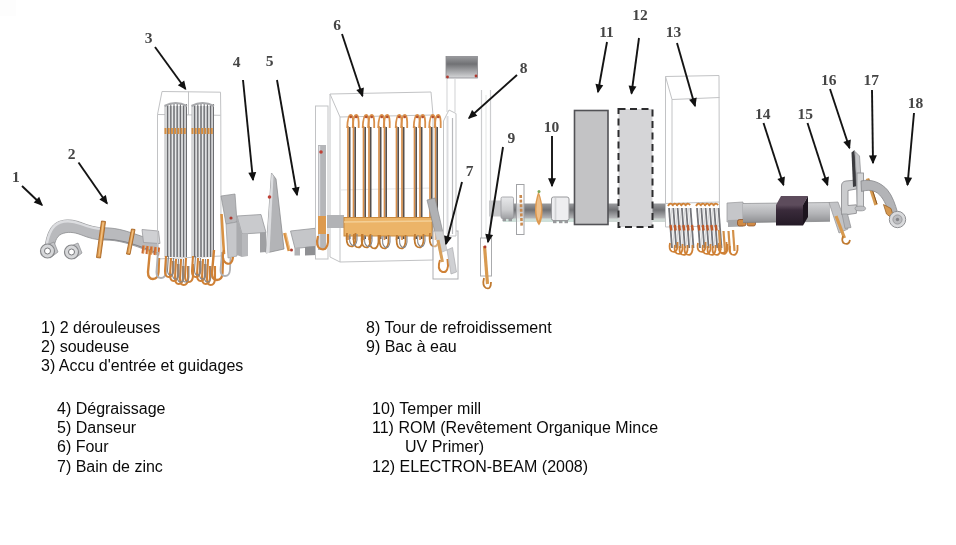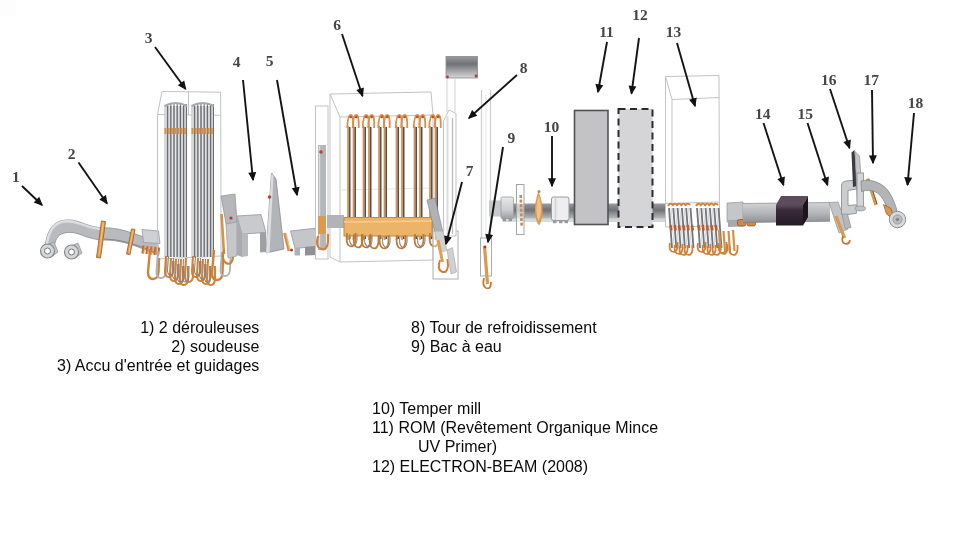--- a/index.html
+++ b/index.html
@@ -642,20 +642,21 @@
         <text class="num" x="871.3" y="85" text-anchor="middle">17</text>
         <line class="arr" x1="872" y1="90" x2="873" y2="163" marker-end="url(#ah)"></line>
       </g>
 
 <g>
         <text class="num" x="915.4" y="108" text-anchor="middle">18</text>
         <line class="arr" x1="914" y1="113" x2="907.5" y2="185" marker-end="url(#ah)"></line>
       </g>
 </svg>
 
-<div class="leg" style="left:57px;top:318px;text-align:right;">1) 2 dérouleuses<br>2) soudeuse<br>3) Accu d'entrée et guidages</div>
-
-
-<div class="leg" style="left:366px;top:318px;margin-left:45px;">8) Tour de refroidissement<br>9) Bac à eau</div>
-
-<div class="leg" style="left:372px;top:399px;">10) Temper mill<br>11) ROM (Revêtement Organique Mince<br><span style="margin-left:46px;">UV Primer)</span><br>12) ELECTRON-BEAM (2008)</div>
+<div class="leg" style="left:41px;top:318px;">1) 2 dérouleuses<br>2) soudeuse<br>3) Accu d'entrée et guidages</div>
+
+<div class="leg" style="left:57px;top:399px;">4) Dégraissage<br>5) Danseur<br>6) Four<br>7) Bain de zinc</div>
+
+<div class="leg" style="left:366px;top:318px;">8) Tour de refroidissement<br>9) Bac à eau</div>
+
+<div class="leg" style="left:372px;top:399px;">10) Temper mill<br>11) ROM (Revêtement Organique Mince<br><span style="margin-left:33px;">UV Primer)</span><br>12) ELECTRON-BEAM (2008)</div>
 
 </div>
 
 </body></html>

